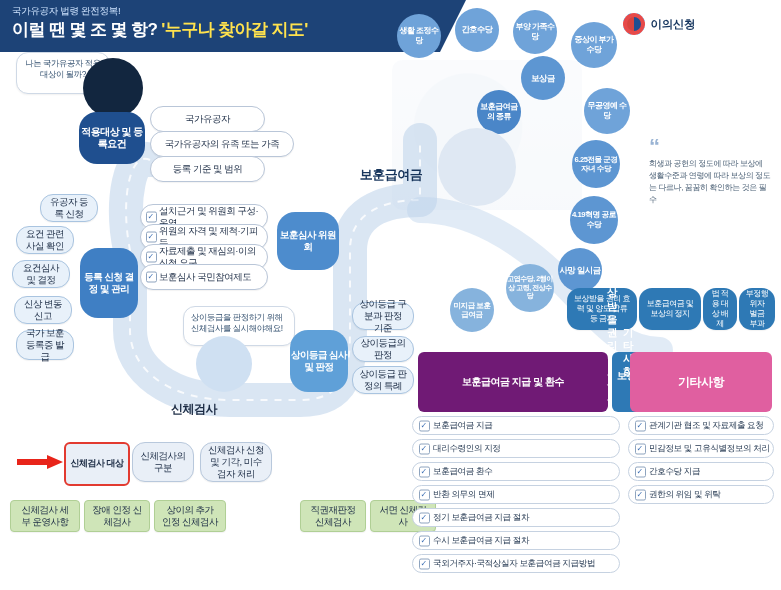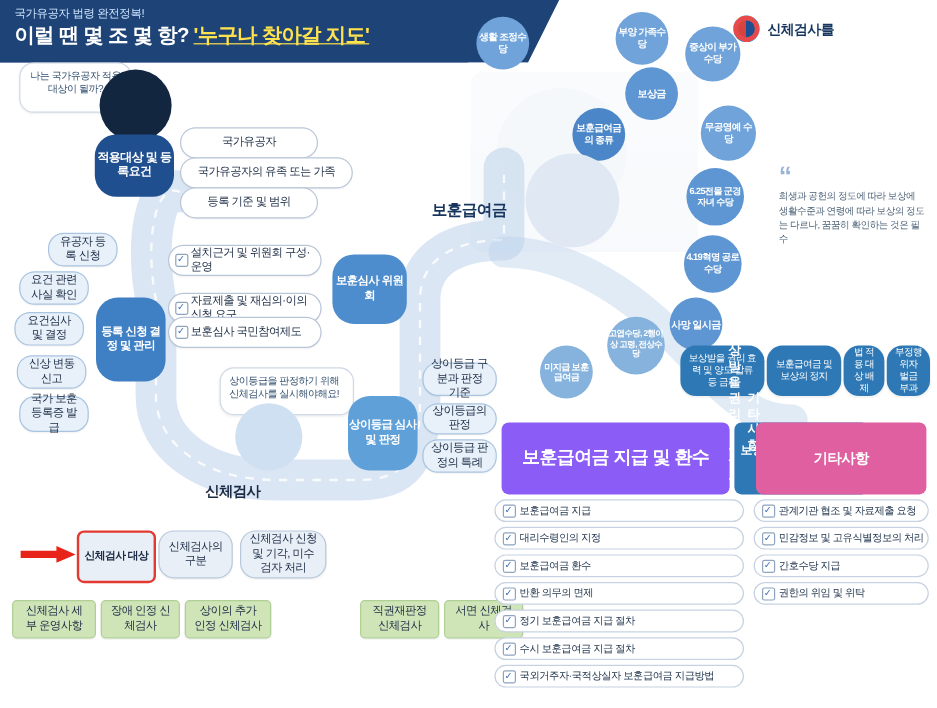--- a/index.html
+++ b/index.html
@@ -25,21 +25,21 @@
   .header-band:after{
     content:"";position:absolute;right:-26px;top:0;width:0;height:0;
     border-top:52px solid #1d4377;border-right:26px solid transparent;
   }
   .kicker{
     position:absolute;left:12px;top:5px;font-size:9.5px;color:#cfe4ff;letter-spacing:-0.3px;
   }
   .htitle{
     position:absolute;left:12px;top:18px;font-size:17px;font-weight:bold;color:#ffffff;letter-spacing:-0.6px;
   }
-  .htitle .hl{color:#ffe24d;text-decoration:underline;}
+  .htitle .hl{color:#ffe24d;}
   .logo{
     position:absolute;right:14px;top:13px;display:flex;align-items:center;gap:6px;
   }
   .logo-mark{
     width:22px;height:22px;border-radius:50%;
     background:radial-gradient(circle at 50% 50%,#2a5ea8 0 40%,#e64a4a 40% 70%,#2a5ea8 70% 100%);
     position:relative;
   }
   .logo-mark:before{
     content:"";position:absolute;left:4px;top:4px;width:14px;height:14px;border-radius:50%;
@@ -123,21 +123,21 @@
 <div class="canvas">
 
   <div class="header">
     <div class="header-band"></div>
     <div class="kicker">국가유공자 법령 완전정복!</div>
     <div class="htitle">
       <span>이럴 땐 몇 조 몇 항? </span><span class="hl">'누구나 찾아갈 지도'</span>
     </div>
     <div class="logo">
       <span class="logo-mark"></span>
-      <span class="logo-text">신체검사를</span>
+      <span class="logo-text">이의신청</span>
     </div>
   </div>
 
   <div class="flag-bg"></div>
 
   <svg class="ribbon" width="781" height="590" style="left:0;top:0;">
     <path d="M150,160 C130,150 120,200 130,250 L130,330 C130,370 170,400 230,400 L300,400
              C345,400 350,370 350,330 L350,250 C350,215 380,200 420,200 L420,140" fill="none" stroke="#bcd2ea" stroke-width="34" stroke-linecap="round" stroke-linejoin="round" opacity="0.55"></path>
     <path d="M150,160 C130,150 120,200 130,250 L130,330 C130,370 170,400 230,400 L300,400
              C345,400 350,370 350,330 L350,250 C350,215 380,200 420,200 L420,140" fill="none" stroke="#ffffff" stroke-width="2" stroke-dasharray="7 7" opacity="0.8"></path>
@@ -160,20 +160,21 @@
 
   <div class="node pill" style="left:40px;top:194px;width:58px;height:28px;background:#e8f1fa;border-color:#a9c4e0;">유공자 등록 신청</div>
   <div class="node pill" style="left:16px;top:226px;width:58px;height:28px;background:#e8f1fa;border-color:#a9c4e0;">요건 관련 사실 확인</div>
   <div class="node pill" style="left:12px;top:260px;width:58px;height:28px;background:#e8f1fa;border-color:#a9c4e0;">요건심사 및 결정</div>
   <div class="node pill" style="left:14px;top:296px;width:58px;height:28px;background:#e8f1fa;border-color:#a9c4e0;">신상 변동 신고</div>
   <div class="node pill" style="left:16px;top:330px;width:58px;height:30px;background:#e8f1fa;border-color:#a9c4e0;">국가 보훈등록증 발급</div>
 
   <div class="node blob" style="left:277px;top:212px;width:62px;height:58px;background:#4d8ccd;font-size:9.5px;">보훈심사 위원회</div>
 
   <div class="node pill check" style="left:140px;top:204px;width:128px;height:18px;">설치근거 및 위원회 구성·운영</div>
+  <div class="node pill check" style="left:140px;top:224px;width:128px;height:18px;">위원의 자격 및 제척·기피 등</div>
   <div class="node pill check" style="left:140px;top:244px;width:128px;height:18px;">자료제출 및 재심의·이의신청 요구</div>
   <div class="node pill check" style="left:140px;top:264px;width:128px;height:18px;">보훈심사 국민참여제도</div>
 
   <div class="bubble" style="left:183px;top:306px;width:96px;height:28px;">상이등급을 판정하기 위해 신체검사를 실시해야해요!</div>
 
   <div class="node circle" style="left:196px;top:336px;width:56px;height:56px;background:#cfe0f2;"></div>
 
   <div class="node blob" style="left:290px;top:330px;width:58px;height:62px;background:#5fa0d8;font-size:9.5px;">상이등급 심사 및 판정</div>
 
   <div class="node pill" style="left:352px;top:302px;width:62px;height:28px;background:#e8f1fa;border-color:#a9c4e0;">상이등급 구분과 판정 기준</div>
@@ -197,20 +198,21 @@
   <div class="node pill" style="left:84px;top:500px;width:66px;height:32px;background:#cfe5b8;border-color:#b0cf95;border-radius:4px;">장애 인정 신체검사</div>
   <div class="node pill" style="left:154px;top:500px;width:72px;height:32px;background:#cfe5b8;border-color:#b0cf95;border-radius:4px;">상이의 추가 인정 신체검사</div>
   <div class="node pill" style="left:300px;top:500px;width:66px;height:32px;background:#cfe5b8;border-color:#b0cf95;border-radius:4px;">직권재판정 신체검사</div>
   <div class="node pill" style="left:370px;top:500px;width:66px;height:32px;background:#cfe5b8;border-color:#b0cf95;border-radius:4px;">서면 신체검사</div>
 
   <div class="node blob" style="left:336px;top:160px;width:110px;height:30px;background:transparent;color:#17355c;font-size:13px;">보훈급여금</div>
 
   <div class="node circle" style="left:477px;top:90px;width:44px;height:44px;background:#4a86c8;font-size:8px;">보훈급여금의 종류</div>
   <div class="node circle" style="left:521px;top:56px;width:44px;height:44px;background:#5d96d2;font-size:8.4px;">보상금</div>
   <div class="node circle" style="left:397px;top:14px;width:44px;height:44px;background:#6fa3d9;font-size:8px;">생활 조정수당</div>
+  <div class="node circle" style="left:455px;top:8px;width:44px;height:44px;background:#6fa3d9;font-size:8.2px;">간호수당</div>
   <div class="node circle" style="left:513px;top:10px;width:44px;height:44px;background:#6fa3d9;font-size:8px;">부양 가족수당</div>
   <div class="node circle" style="left:571px;top:22px;width:46px;height:46px;background:#6fa3d9;font-size:8px;">중상이 부가수당</div>
   <div class="node circle" style="left:584px;top:88px;width:46px;height:46px;background:#6fa3d9;font-size:8px;">무공영예 수당</div>
   <div class="node circle" style="left:572px;top:140px;width:48px;height:48px;background:#5d96d2;font-size:7.6px;">6.25전몰 군경자녀 수당</div>
   <div class="node circle" style="left:570px;top:196px;width:48px;height:48px;background:#5d96d2;font-size:7.8px;">4.19혁명 공로수당</div>
   <div class="node circle" style="left:558px;top:248px;width:44px;height:44px;background:#5d96d2;font-size:8.4px;">사망 일시금</div>
   <div class="node circle" style="left:506px;top:264px;width:48px;height:48px;background:#86b3dd;font-size:7px;">고엽수당, 2행이상 고령, 전상수당</div>
   <div class="node circle" style="left:450px;top:288px;width:44px;height:44px;background:#86b3dd;font-size:7.6px;">미지급 보훈급여금</div>
 
   <div class="node circle" style="left:438px;top:128px;width:78px;height:78px;background:#dfe8f3;"></div>
@@ -220,21 +222,21 @@
     <div>희생과 공헌의 정도에 따라 보상에 생활수준과 연령에 따라 보상의 정도는 다르나, 꿈꿈히 확인하는 것은 필수</div>
   </div>
 
   <div class="node circle" style="left:618px;top:244px;width:96px;height:58px;border-radius:8px;background:transparent;"></div>
 
   <div class="node pill" style="left:567px;top:288px;width:70px;height:42px;background:#2e79b5;color:#fff;border:none;font-size:8px;">보상받을 권리 효력 및 양도·압류 등 금지</div>
   <div class="node pill" style="left:639px;top:288px;width:62px;height:42px;background:#2e79b5;color:#fff;border:none;font-size:8px;">보훈급여금 및 보상의 정지</div>
   <div class="node pill" style="left:703px;top:288px;width:34px;height:42px;background:#2e79b5;color:#fff;border:none;font-size:8px;">법 적용 대상 배제</div>
   <div class="node pill" style="left:739px;top:288px;width:36px;height:42px;background:#2e79b5;color:#fff;border:none;font-size:8px;">부정행위자 벌금 부과</div>
 
-  <div class="node blob" style="left:418px;top:352px;width:190px;height:60px;background:#8b5cf6;font-size:15px;border-radius:6px;">보훈급여금 지급 및 환수</div>
+  <div class="node blob" style="left:418px;top:352px;width:190px;height:60px;background:#701a75;font-size:10px;border-radius:6px;">보훈급여금 지급 및 환수</div>
   <div class="node blob" style="left:612px;top:352px;width:0px;height:0px;background:transparent;">보상받을 권리 및 보상의 정지</div>
 
   <div class="node blob" style="left:612px;top:352px;width:112px;height:60px;background:#2e79b5;font-size:10px;border-radius:6px;">보상받을 권리 및 보상의 정지</div>
   <div class="node blob" style="left:628px;top:352px;width:0;height:0;background:transparent;">기타사항</div>
   <div class="node blob" style="left:630px;top:352px;width:142px;height:60px;background:#e05fa0;font-size:12px;border-radius:6px;">기타사항</div>
 
   <div class="bottom-list" style="left:412px;top:416px;width:208px;">
     <div class="listrow">보훈급여금 지급</div>
     <div class="listrow">대리수령인의 지정</div>
     <div class="listrow">보훈급여금 환수</div>

